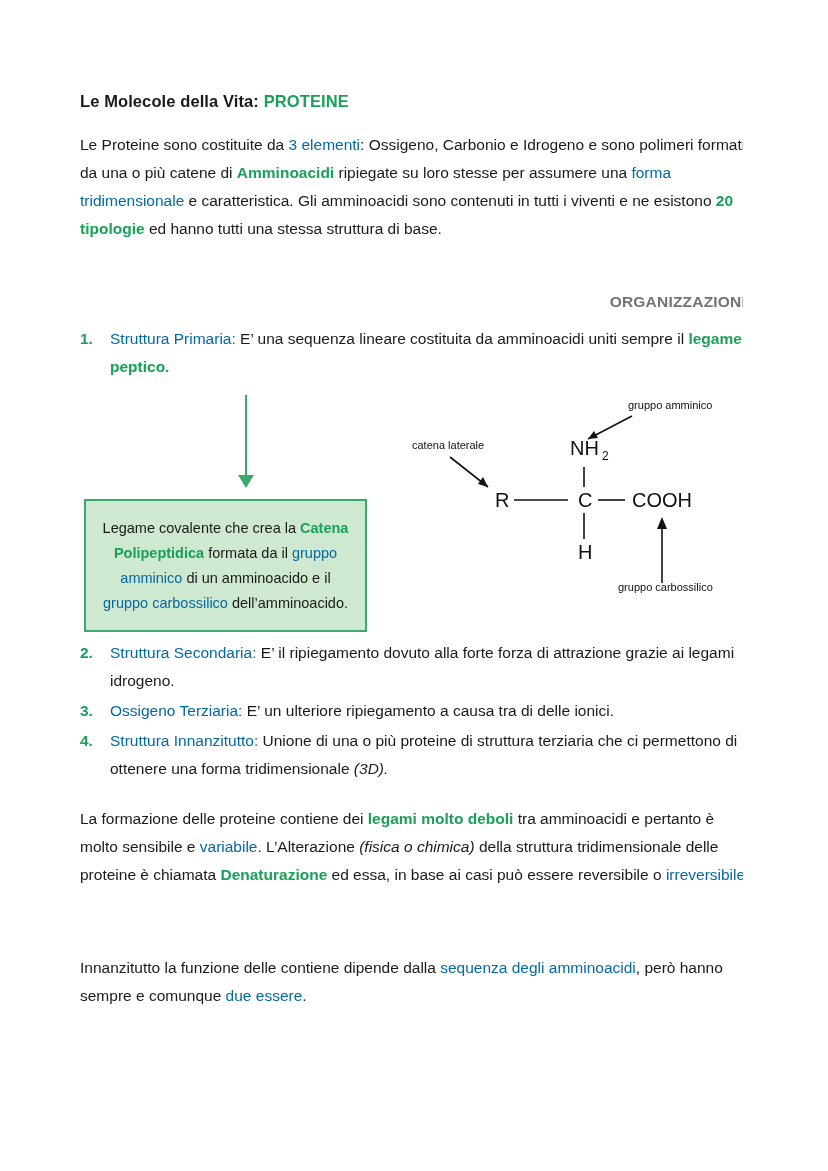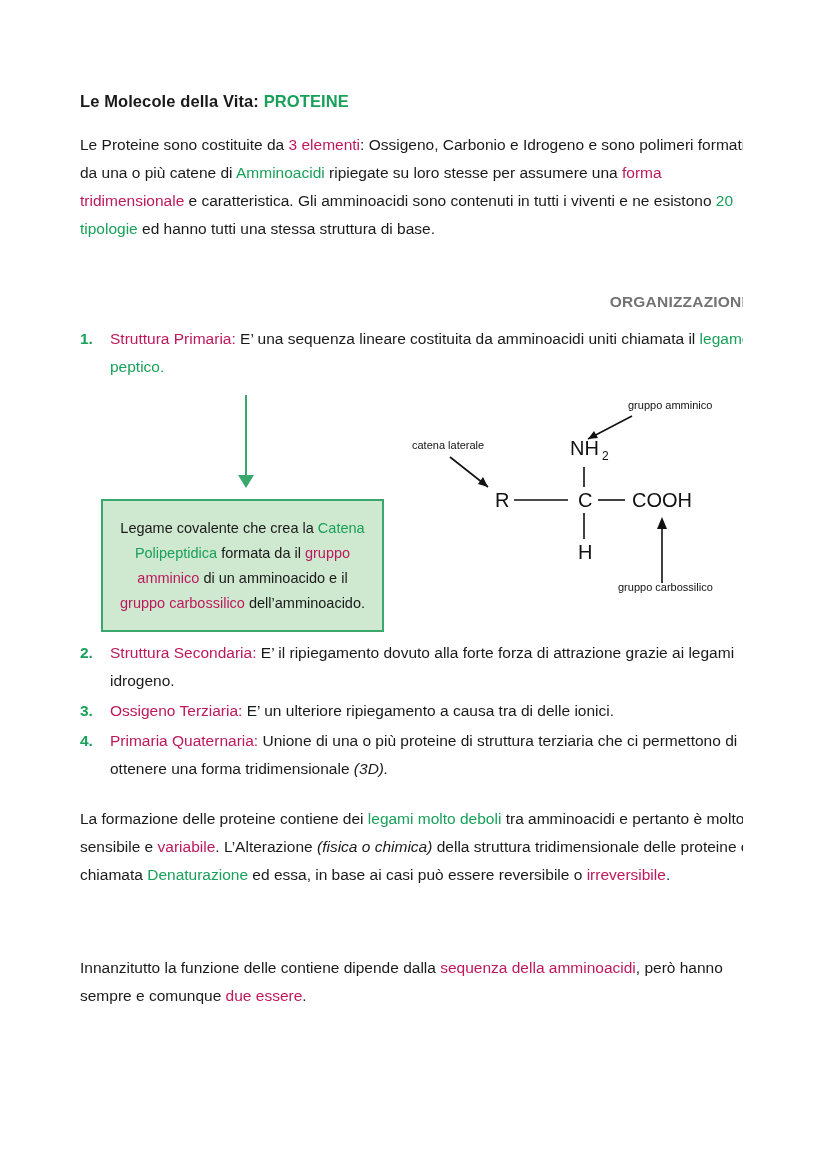--- a/index.html
+++ b/index.html
@@ -33,22 +33,22 @@
   }
   .doc-title .green {
     color: #19a05a;
   }
   p.para {
     font-size: 15.5px;
     line-height: 28px;
     margin: 0 0 6px 0;
     color: #1a1a1a;
   }
-  .g { color: #be185d; }
-  .gb { color: #19a05a; font-weight: normal; }
+  .g { color: #0369a1; }
+  .gb { color: #19a05a; font-weight: bold; }
   .bi { font-weight: normal; font-style: italic; }
   h2.section {
     font-size: 15.5px;
     font-weight: bold;
     color: #737373;
     margin: 0;
     letter-spacing: 0.2px;
     text-align: right;
   }
   .spacer-lg { height: 44px; }
@@ -94,21 +94,21 @@
     left: 158px;
     top: 88px;
     width: 0;
     height: 0;
     border-left: 8px solid transparent;
     border-right: 8px solid transparent;
     border-top: 13px solid #3aa76d;
   }
   .callout {
     position: absolute;
-    left: 21px;
+    left: 4px;
     top: 112px;
     width: 283px;
     height: 133px;
     background: #cfe8d0;
     border: 2px solid #3aa76d;
     box-sizing: border-box;
     display: flex;
     align-items: center;
     justify-content: center;
     padding: 6px 14px;
@@ -144,21 +144,21 @@
     </p>
 
     <div class="spacer-lg"></div>
 
     <h2 class="section">ORGANIZZAZIONE</h2>
 
     <div class="spacer-sm"></div>
 
     <ol class="org-list">
       <li>
-        <span class="num">1.</span><span class="g">Struttura Primaria:</span><span> E’ una sequenza lineare costituita da amminoacidi uniti chiamata il </span><span class="gb">legame peptico.</span>
+        <span class="num">1.</span><span class="g">Struttura Primaria:</span><span> E’ una sequenza lineare costituita da amminoacidi uniti sempre il </span><span class="gb">legame peptico.</span>
       </li>
     </ol>
 
     <div class="figure-area">
       <div class="arrow-down"></div>
       <div class="arrow-head"></div>
 
       <div class="callout">
         <div class="callout-text">
           <span>Legame covalente che crea la </span><span class="gb">Catena Polipeptidica</span><span> formata da il </span><span class="g">gruppo amminico</span><span> di un amminoacido e il </span><span class="g">gruppo carbossilico</span><span> dell’amminoacido.</span>
@@ -194,33 +194,33 @@
     </div>
 
     <ol class="org-list">
       <li>
         <span class="num">2.</span><span class="g">Struttura Secondaria:</span><span> E’ il ripiegamento dovuto alla forte forza di attrazione grazie ai legami idrogeno.</span>
       </li>
       <li>
         <span class="num">3.</span><span class="g">Ossigeno Terziaria:</span><span> E’ un ulteriore ripiegamento a causa tra di delle ionici.</span>
       </li>
       <li>
-        <span class="num">4.</span><span class="g">Primaria Quaternaria:</span><span> Unione di una o più proteine di struttura terziaria che ci permettono di ottenere una forma tridimensionale </span><span class="bi">(3D).</span>
+        <span class="num">4.</span><span class="g">Struttura Innanzitutto:</span><span> Unione di una o più proteine di struttura terziaria che ci permettono di ottenere una forma tridimensionale </span><span class="bi">(3D).</span>
       </li>
     </ol>
 
     <div class="final-paras">
       <p class="para">
         <span>La formazione delle proteine contiene dei </span><span class="gb">legami molto deboli</span><span> tra amminoacidi e pertanto è molto sensibile e </span><span class="g">variabile</span><span>. L’Alterazione </span><span class="bi">(fisica o chimica)</span><span> della struttura tridimensionale delle proteine è chiamata </span><span class="gb">Denaturazione</span><span> ed essa, in base ai casi può essere reversibile o </span><span class="g">irreversibile</span><span>.</span>
       </p>
     </div>
 
     <div class="spacer-lg"></div>
 
 
     <div class="spacer-sm"></div>
 
     <p class="para">
-      <span>Innanzitutto la funzione delle contiene dipende dalla </span><span class="g">sequenza della amminoacidi</span><span>, però hanno sempre e comunque </span><span class="g">due essere</span><span>.</span>
+      <span>Innanzitutto la funzione delle contiene dipende dalla </span><span class="g">sequenza degli amminoacidi</span><span>, però hanno sempre e comunque </span><span class="g">due essere</span><span>.</span>
     </p>
 
   </div>
 </div>
 
 </body></html>

